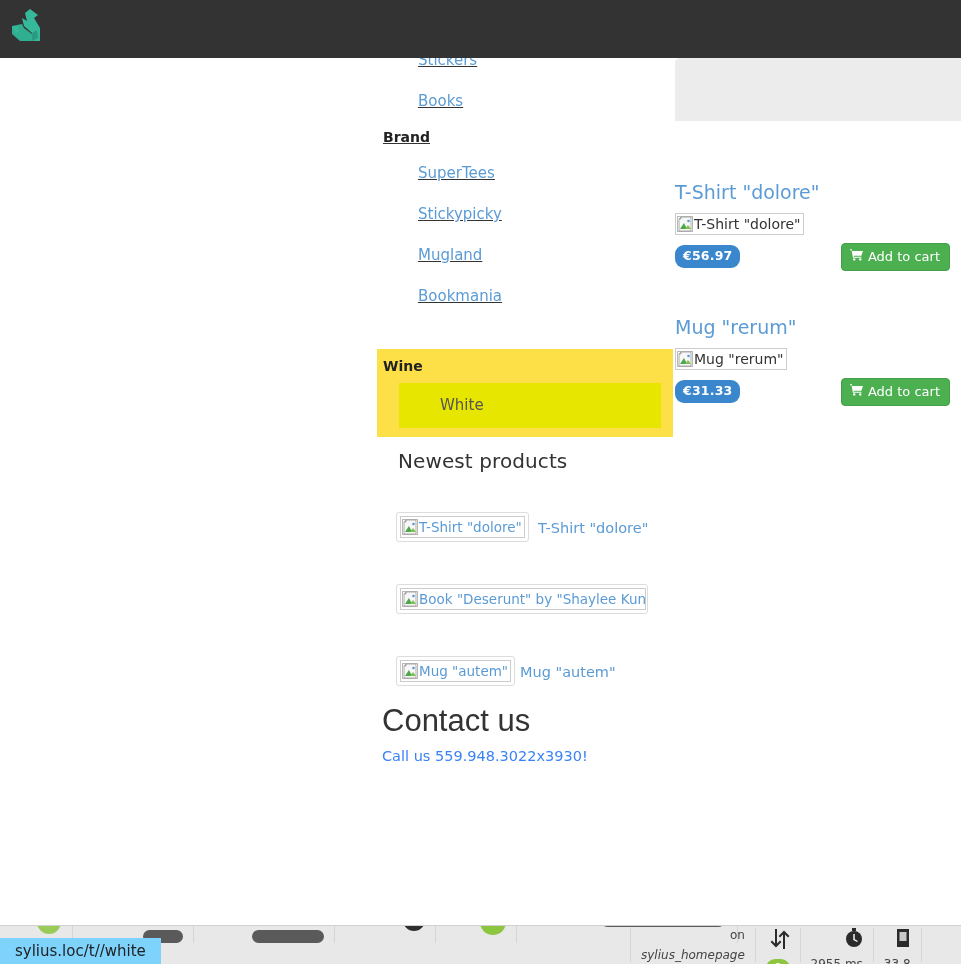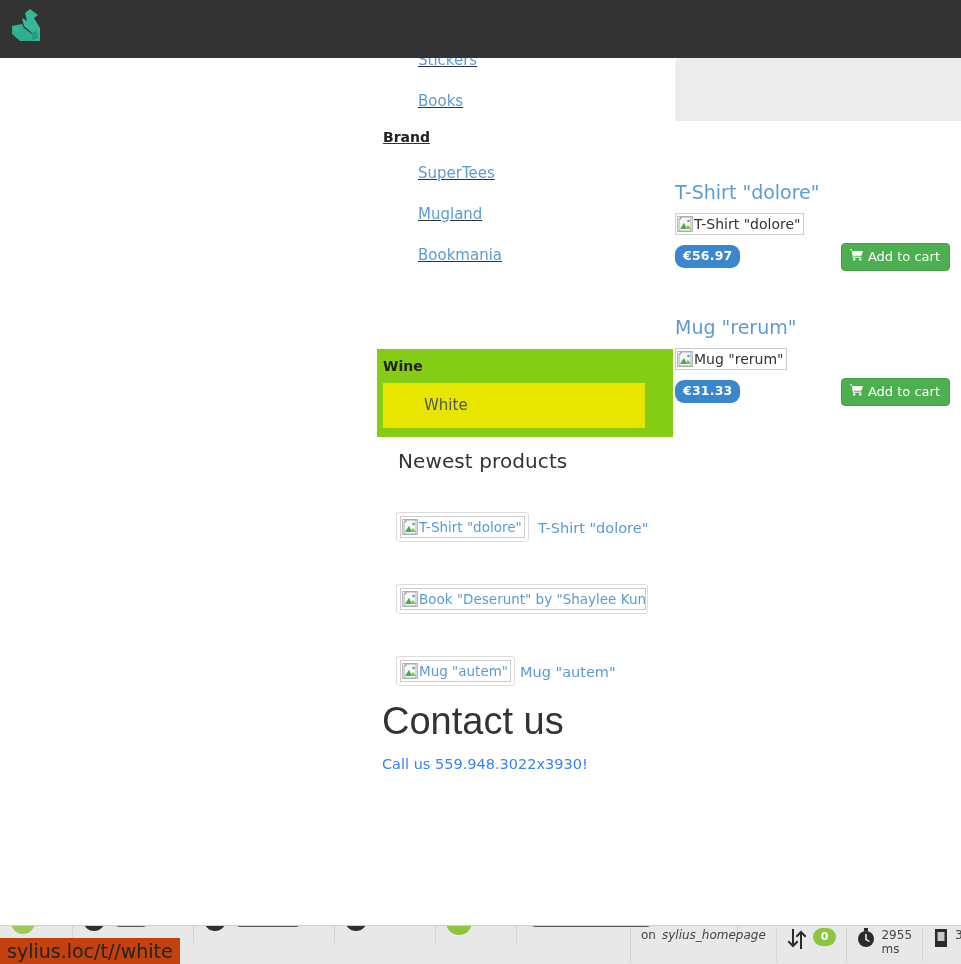--- a/index.html
+++ b/index.html
@@ -71,32 +71,32 @@
     height: 31px;
   }
 
   
   .wine-block {
     position: absolute;
     left: 377px;
     top: 349px;
     width: 296px;
     height: 88px;
-    background: #84cc16;
+    background: #fde047;
     box-sizing: border-box;
   }
   .wine-block .side-heading {
     padding-left: 6px;
     line-height: 28px;
     height: 28px;
     padding-top: 3px;
   }
   .wine-inner {
     position: absolute;
-    left: 6px;
+    left: 22px;
     top: 34px;
     width: 262px;
     height: 45px;
     background: #e6e600;
   }
   .wine-inner .side-link {
     color: #555555;
     line-height: 45px;
     height: 45px;
     padding-left: 41px;
@@ -169,22 +169,22 @@
   }
 
   
   .contact {
     position: absolute;
     left: 382px;
     top: 700px;
     width: 268px;
   }
   .contact h1 {
-    margin: 0 0 12px 0;
-    font-size: 38px;
+    margin: 0 0 4px 0;
+    font-size: 31px;
     font-weight: normal;
     color: #333333;
     line-height: 42px;
     font-family: "Liberation Sans", sans-serif;
   }
   .contact p {
     margin: 0 0 13px 0;
     font-size: 14.5px;
     line-height: 20px;
     color: #3b82f6;
@@ -292,26 +292,27 @@
     left: 0;
     top: 0;
     height: 38px;
     width: 961px;
     display: flex;
     align-items: center;
   }
   .dt-block {
     height: 34px;
     display: flex;
-    align-items: flex-start;
+    align-items: flex-end;
     gap: 6px;
     padding: 0 10px;
     border-right: 1px solid #d5d5d5;
     position: relative;
     top: -19px;
+    flex-direction: column;
   }
   .dt-block.tall { top: 0; }
   .dt-badge {
     background: #8cc63f;
     color: #ffffff;
     border-radius: 11px;
     font-size: 11px;
     font-weight: bold;
     padding: 3px 8px;
     line-height: 12px;
@@ -331,26 +332,26 @@
     display: inline-block;
   }
   .dt-dot.green { background: #8cc63f; width: 26px; height: 26px; }
   .dt-route { font-style: italic; }
 
   
   .status-tip {
     position: absolute;
     left: 0;
     bottom: 0;
-    background: #c2410c;
+    background: #7dd3fc;
     color: #222222;
-    font-size: 19px;
+    font-size: 15px;
     line-height: 26px;
     height: 26px;
-    padding: 0 7px;
+    padding: 0 15px;
     z-index: 90;
     white-space: nowrap;
     font-family: "DejaVu Sans", sans-serif;
   }
 </style>
 </head>
 <body>
 
 <div class="page">
 
@@ -418,20 +419,21 @@
       </div>
     </div>
 
   </div>
 
   <div class="sidebar">
     <a class="side-link" href="#">Stickers</a>
     <a class="side-link" href="#">Books</a>
     <div class="side-heading">Brand</div>
     <a class="side-link" href="#">SuperTees</a>
+    <a class="side-link" href="#">Stickypicky</a>
     <a class="side-link" href="#">Mugland</a>
     <a class="side-link" href="#">Bookmania</a>
   </div>
 
   <div class="wine-block">
     <div class="side-heading">Wine</div>
     <div class="wine-inner">
       <a class="side-link" href="#">White</a>
     </div>
   </div>

